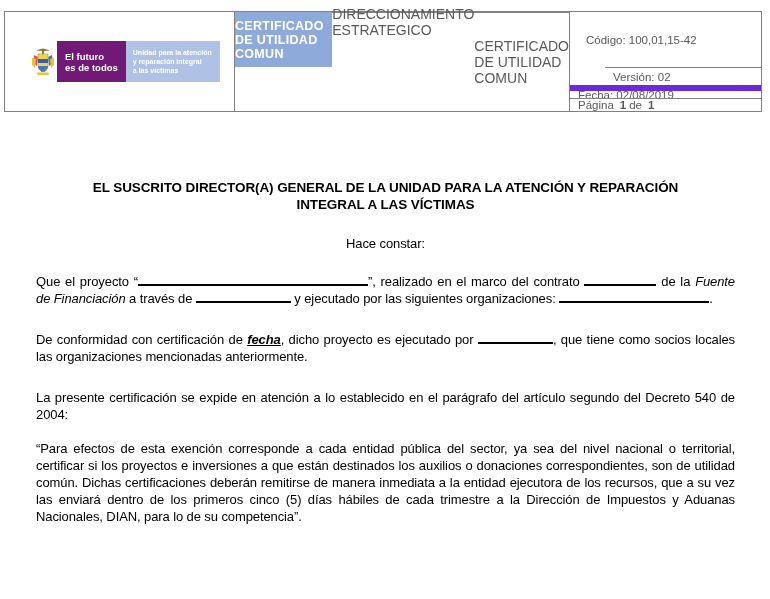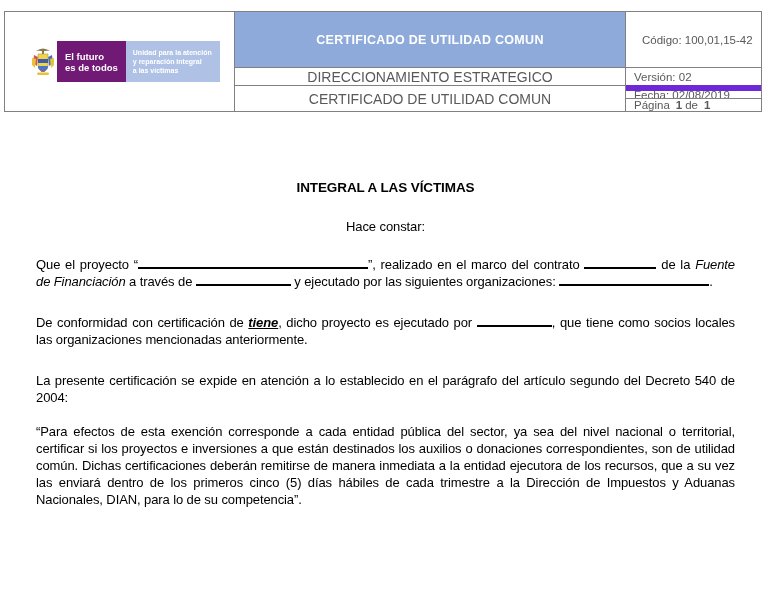--- a/index.html
+++ b/index.html
@@ -41,45 +41,45 @@
   }
   .logo-unit {
     background:#AFC2E6; color:#fff;
     font-weight:bold; font-size:7px; line-height:9px;
     display:flex; flex-direction:column; justify-content:center;
     padding:0 7px;
     width:94px;
     white-space:nowrap;
   }
   .col-mid {
-    width:392px;
+    width:336px;
     border-left:1px solid #808080;
     border-right:1px solid #808080;
-    display:flex; flex-direction:column;
+    display:flex; flex-direction:row;
   }
   .cell-title {
     height:55px;
     background:#8EAADB;
     color:#fff; font-weight:bold; font-size:12.5px; letter-spacing:0.3px;
     display:flex; align-items:center; justify-content:center;
   }
   .cell-proc, .cell-doc {
     border-top:1px solid #808080;
     color:#595959; font-size:14px;
     display:flex; align-items:center; justify-content:center;
   }
   .cell-proc { height:18px; }
   .cell-doc  { flex:1; }
   .col-right {
     flex:1;
     display:flex; flex-direction:column;
     color:#595959; font-size:11.5px;
   }
   .cell-code    { height:55px; display:flex; align-items:center; padding-left:16px; }
-  .cell-version { height:18px; border-top:1px solid #808080; display:flex; align-items:center; padding-left:8px; }
+  .cell-version { height:18px; border-top:1px solid #808080; display:flex; align-items:center; padding-left:8px;margin-left:35px; }
   .cell-date    { height:13px; border-top:6px solid #6d28d9; display:flex; align-items:center; padding-left:8px; }
   .cell-page    { flex:1;      border-top:1px solid #808080; display:flex; align-items:flex-end; padding-left:8px; }
   .cell-page .pgnum { font-weight:bold; margin:0 3px; }
   .cell-page .pgword { margin-right:3px; }
 
   
   .doc-body {
     position:absolute; left:36px; top:179px; width:699px;
     font-size:13px; line-height:17px; letter-spacing:-0.1px;
   }
@@ -163,31 +163,32 @@
         <span class="pgword">de</span>
         <span class="pgnum">1</span>
       </div>
     </div>
 
   </div>
 
   <div class="doc-body">
 
     <div class="heading">
+      <span>EL SUSCRITO DIRECTOR(A) GENERAL DE LA UNIDAD PARA LA ATENCIÓN Y REPARACIÓN</span>
       <span>INTEGRAL A LAS VÍCTIMAS</span>
     </div>
 
     <div class="subheading">Hace constar:</div>
 
     <p class="para p1">
       <span>Que el proyecto “</span><span class="blank bl-230"></span><span>”, realizado en el marco del contrato </span><span class="blank bl-72"></span><span> de la </span><span class="it">Fuente de Financiación</span><span> a través de </span><span class="blank bl-95"></span><span> y ejecutado por las siguientes organizaciones: </span><span class="blank bl-150"></span><span>.</span>
     </p>
 
     <p class="para p2">
-      <span>De conformidad con certificación de </span><span class="fecha">tiene</span><span>, dicho proyecto es ejecutado por </span><span class="blank bl-75"></span><span>, que tiene como socios locales las organizaciones mencionadas anteriormente.</span>
+      <span>De conformidad con certificación de </span><span class="fecha">fecha</span><span>, dicho proyecto es ejecutado por </span><span class="blank bl-75"></span><span>, que tiene como socios locales las organizaciones mencionadas anteriormente.</span>
     </p>
 
     <p class="para p3">La presente certificación se expide en atención a lo establecido en el parágrafo del artículo segundo del Decreto 540 de 2004:</p>
 
     <p class="para p4">“Para efectos de esta exención corresponde a cada entidad pública del sector, ya sea del nivel nacional o territorial, certificar si los proyectos e inversiones a que están destinados los auxilios o donaciones correspondientes, son de utilidad común. Dichas certificaciones deberán remitirse de manera inmediata a la entidad ejecutora de los recursos, que a su vez las enviará dentro de los primeros cinco (5) días hábiles de cada trimestre a la Dirección de Impuestos y Aduanas Nacionales, DIAN, para lo de su competencia”.</p>
 
 
   </div>
 
 </div>

